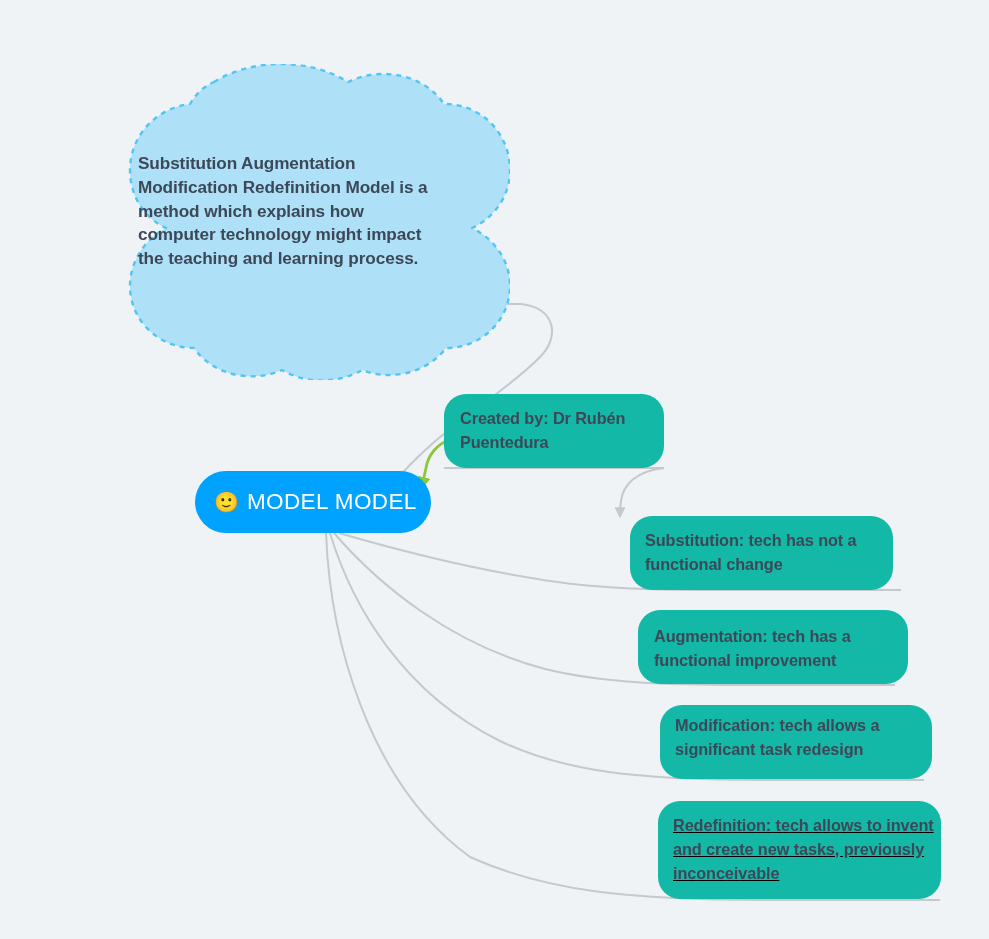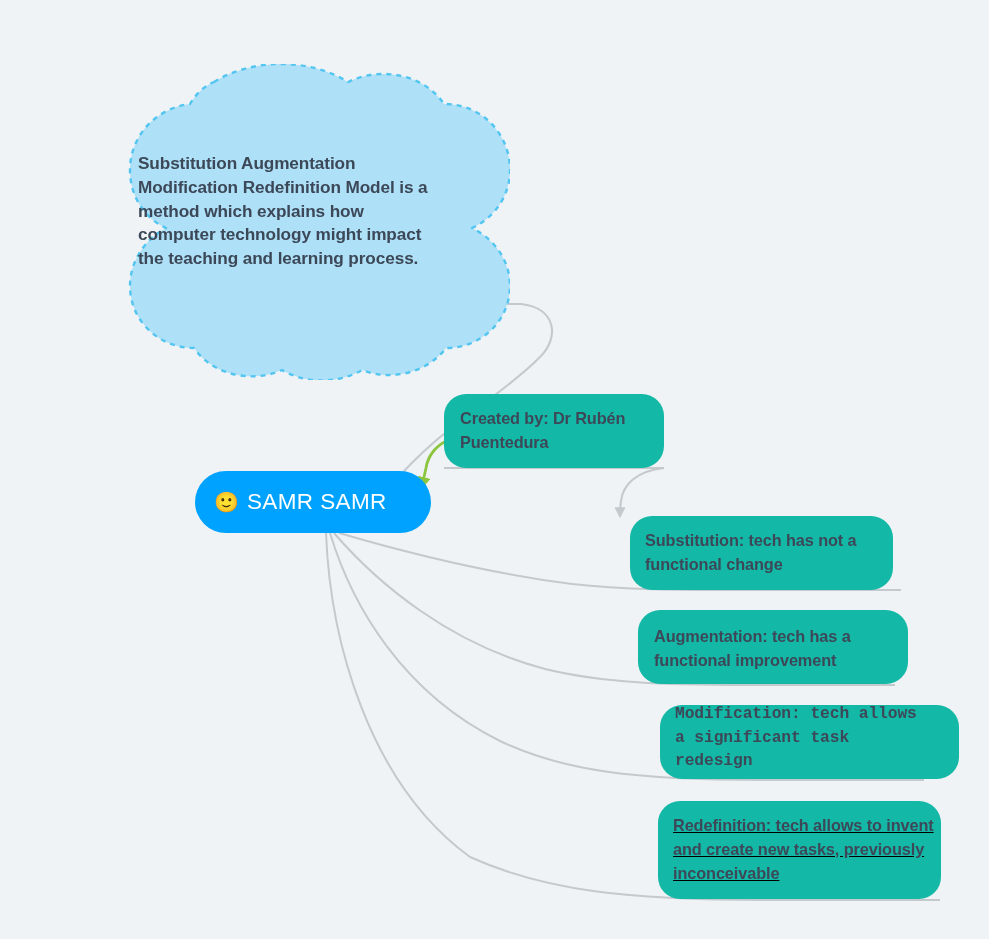--- a/index.html
+++ b/index.html
@@ -114,21 +114,21 @@
 
   #card-created   { left: 444px; top: 382px; width: 220px; height: 74px; padding: 0 0 0 16px; }
   #card-created .card-text { width: 196px; }
 
   #card-sub       { left: 630px; top: 504px; width: 263px; height: 74px; padding: 0 0 0 15px; }
   #card-sub .card-text { width: 252px; }
 
   #card-aug       { left: 638px; top: 598px; width: 270px; height: 74px; padding: 4px 0 0 16px; }
   #card-aug .card-text { width: 250px; }
 
-  #card-mod       { left: 660px; top: 693px; width: 299px; height: 74px; padding: 0 0 9px 15px; font-family: Liberation Mono, monospace; }
+  #card-mod       { left: 660px; top: 693px; width: 272px; height: 74px; padding: 0 0 9px 15px; }
   #card-mod .card-text { width: 252px; }
 
   #card-redef     { left: 658px; top: 789px; width: 283px; height: 98px; padding: 0 0 0 15px; text-decoration: underline; }
   #card-redef .card-text { width: 262px; }
 </style>
 </head>
 <body>
 
 <div id="canvas">
 
@@ -188,21 +188,21 @@
                C 68 198 82 176 104 164
                C 82 154 68 132 68 106
                C 68 72 94 44 128 40
                C 134 30 142 22 152 18 Z" fill="#aee0f7" stroke="#52c5f0" stroke-width="2.4" stroke-dasharray="5 5" stroke-linejoin="round"></path>
     </svg>
     <div id="cloud-text">Substitution Augmentation Modification Redefinition Model is a method which explains how computer technology might impact the teaching and learning process.</div>
   </div>
 
   <div id="samr-node">
     <span id="samr-emoji">🙂</span>
-    <span id="samr-label">SAMR SAMR</span>
+    <span id="samr-label">MODEL MODEL</span>
   </div>
 
   <div class="card" id="card-created">
     <div class="card-text">Created by: Dr Rubén Puentedura</div>
   </div>
 
   <div class="card" id="card-sub">
     <div class="card-text">Substitution: tech has not a functional change</div>
   </div>
 

